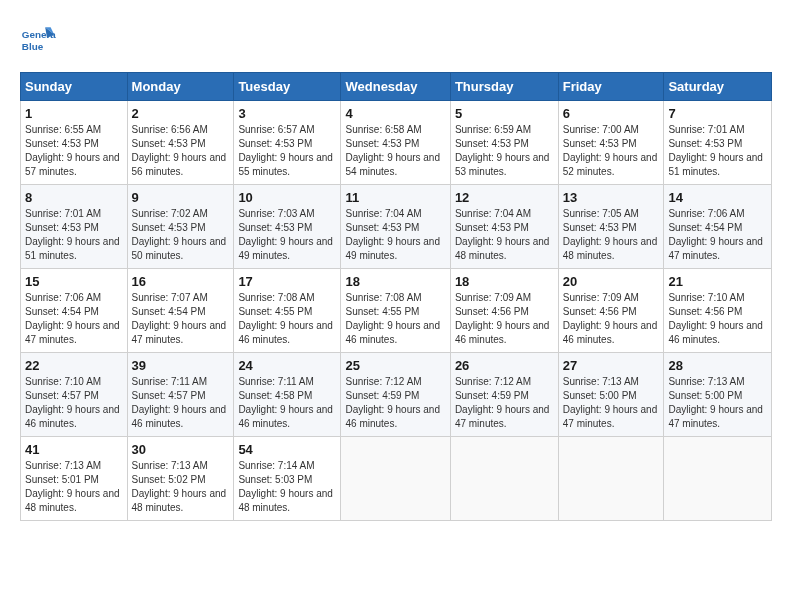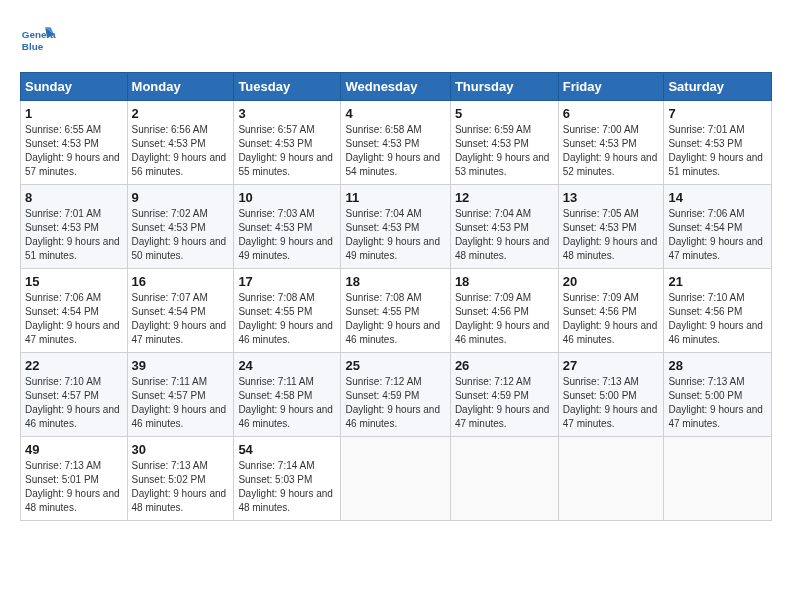--- a/index.html
+++ b/index.html
@@ -139,21 +139,21 @@
       <tr>
         <td><span class="day-number">22</span><span class="day-detail">Sunrise: 7:10 AM<br>Sunset: 4:57 PM<br>Daylight: 9 hours and 46 minutes.</span></td>
         <td><span class="day-number">39</span><span class="day-detail">Sunrise: 7:11 AM<br>Sunset: 4:57 PM<br>Daylight: 9 hours and 46 minutes.</span></td>
         <td><span class="day-number">24</span><span class="day-detail">Sunrise: 7:11 AM<br>Sunset: 4:58 PM<br>Daylight: 9 hours and 46 minutes.</span></td>
         <td><span class="day-number">25</span><span class="day-detail">Sunrise: 7:12 AM<br>Sunset: 4:59 PM<br>Daylight: 9 hours and 46 minutes.</span></td>
         <td><span class="day-number">26</span><span class="day-detail">Sunrise: 7:12 AM<br>Sunset: 4:59 PM<br>Daylight: 9 hours and 47 minutes.</span></td>
         <td><span class="day-number">27</span><span class="day-detail">Sunrise: 7:13 AM<br>Sunset: 5:00 PM<br>Daylight: 9 hours and 47 minutes.</span></td>
         <td><span class="day-number">28</span><span class="day-detail">Sunrise: 7:13 AM<br>Sunset: 5:00 PM<br>Daylight: 9 hours and 47 minutes.</span></td>
       </tr>
       <tr>
-        <td><span class="day-number">49</span><span class="day-detail">Sunrise: 7:13 AM<br>Sunset: 5:01 PM<br>Daylight: 9 hours and 48 minutes.</span></td>
+        <td><span class="day-number">41</span><span class="day-detail">Sunrise: 7:13 AM<br>Sunset: 5:01 PM<br>Daylight: 9 hours and 48 minutes.</span></td>
         <td><span class="day-number">30</span><span class="day-detail">Sunrise: 7:13 AM<br>Sunset: 5:02 PM<br>Daylight: 9 hours and 48 minutes.</span></td>
         <td><span class="day-number">54</span><span class="day-detail">Sunrise: 7:14 AM<br>Sunset: 5:03 PM<br>Daylight: 9 hours and 48 minutes.</span></td>
         <td class="empty-cell"></td>
         <td class="empty-cell"></td>
         <td class="empty-cell"></td>
         <td class="empty-cell"></td>
       </tr>
     </tbody>
 </table>
 

